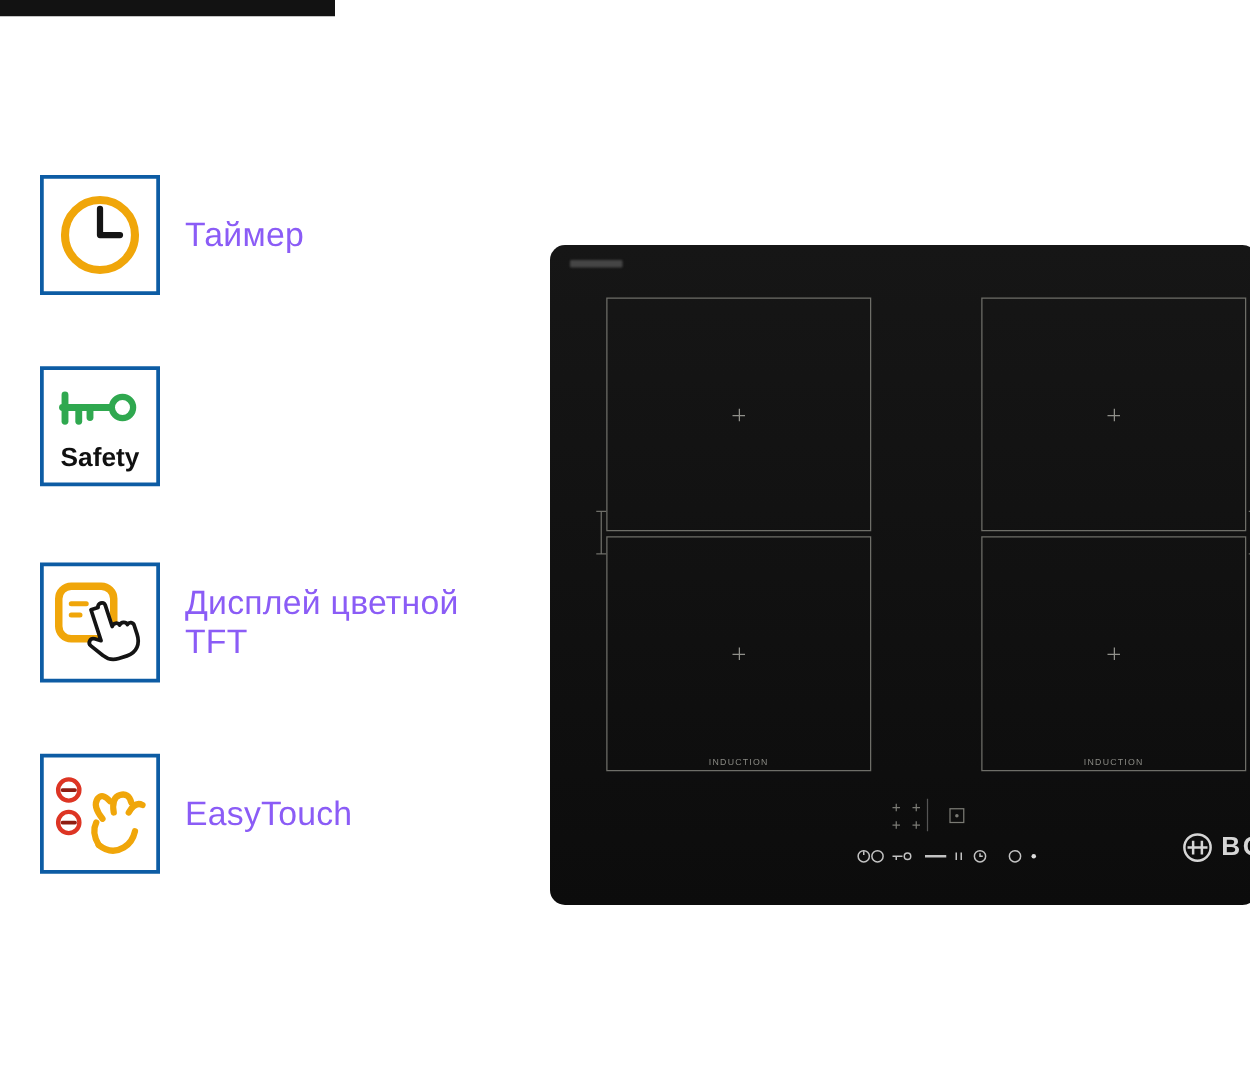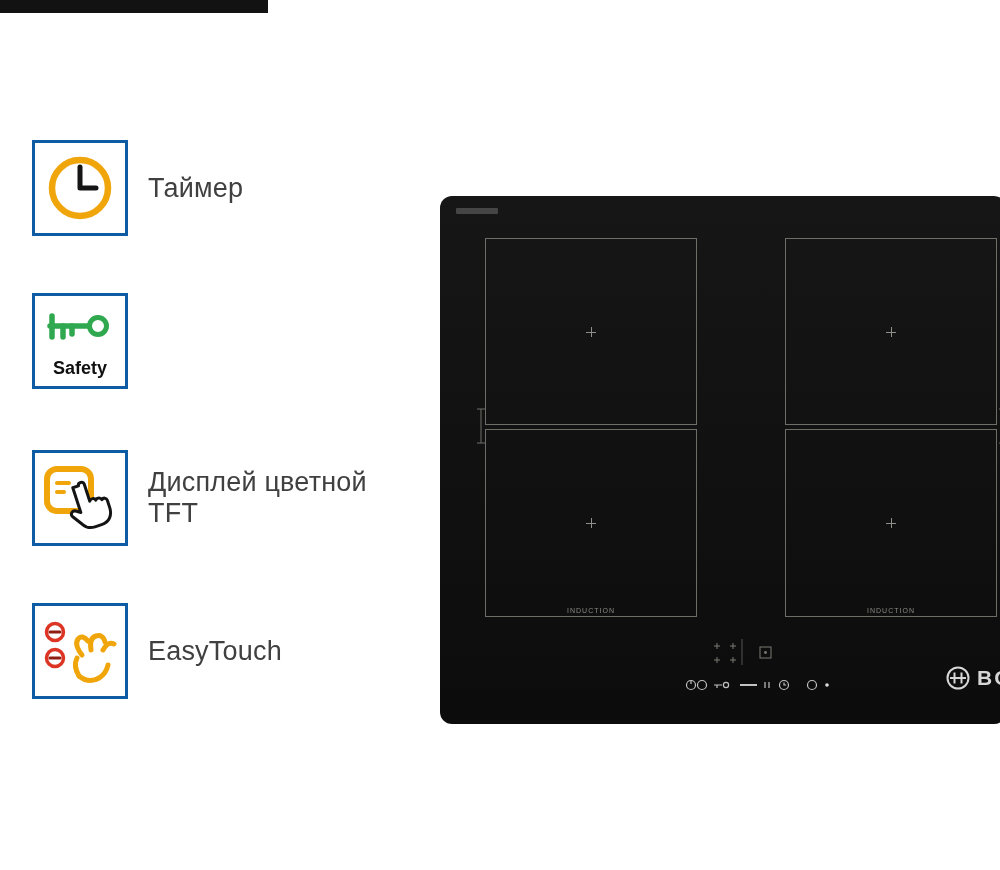--- a/index.html
+++ b/index.html
@@ -14,23 +14,23 @@
   .feature-row { position: absolute; left: 32px; display: flex; align-items: center; }
   #row-timer   { top: 140px; }
   #row-lock    { top: 293px; }
   #row-display { top: 450px; }
   #row-touch   { top: 603px; }
 
   .icon-box { width: 96px; height: 96px; border: 3px solid #0d5ca4; background: #fff;
               position: relative; flex: 0 0 auto; display: flex; align-items: center; justify-content: center; }
   .icon-box svg { display: block; }
   .safety-text { position: absolute; left: 0; right: 0; bottom: 7px; text-align: center;
-                 font-size: 18px; font-weight: bold; color: #101010; }
+                 font-size: 21px; font-weight: bold; color: #101010; }
   .feature-label { margin-left: 20px; width: 256px; font-size: 27px; line-height: 31px;
-                   color: #404040; letter-spacing: 0.2px; }
+                   color: #8b5cf6; letter-spacing: 0.2px; }
 
   
   .cooktop { position: absolute; left: 440px; top: 196px; width: 566px; height: 528px;
              background: linear-gradient(180deg, #161616, #0c0c0c); border-radius: 12px; overflow: hidden; }
   .model-blur { position: absolute; left: 16px; top: 12px; width: 42px; height: 6px;
                 background: #4e4e4e; border-radius: 1px; filter: blur(0.7px); opacity: .85; }
   .zone { position: absolute; border: 1px solid #6e6e68; }
   .zone-tl { left: 45px;  top: 42px;  width: 212px; height: 187px; }
   .zone-bl { left: 45px;  top: 233px; width: 212px; height: 188px; }
   .zone-tr { left: 345px; top: 42px;  width: 212px; height: 187px; }

